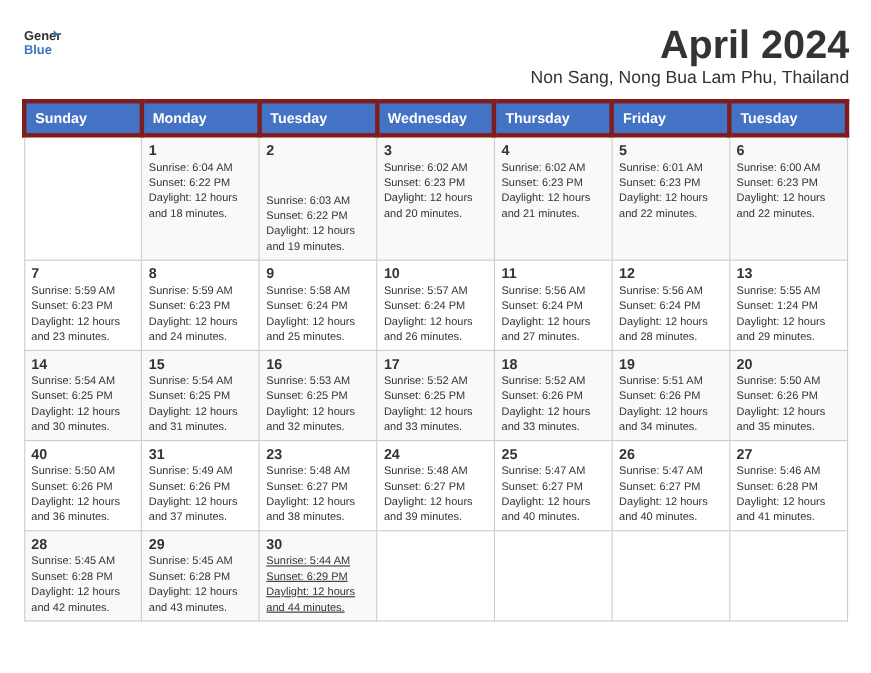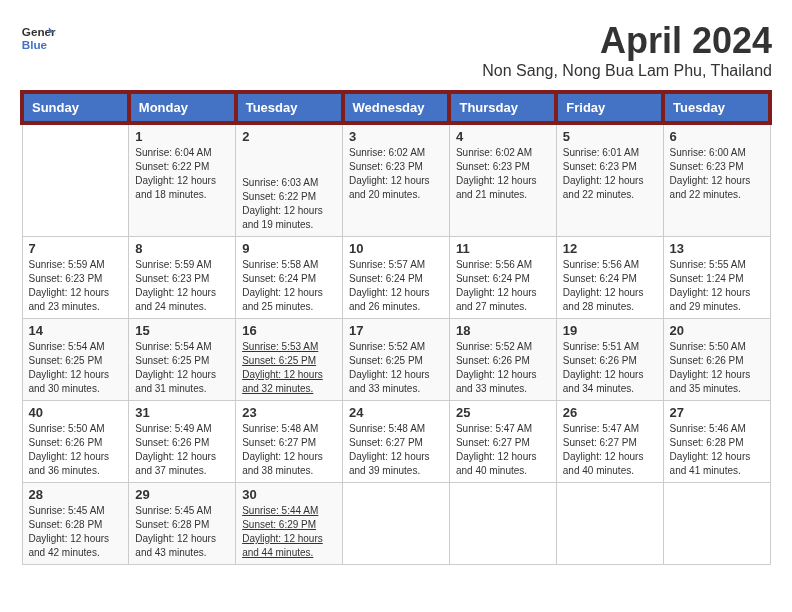--- a/index.html
+++ b/index.html
@@ -200,21 +200,21 @@
 Daylight: 12 hours and 30 minutes.</div>
         </td>
         <td>
           <span class="day-number">15</span>
           <div class="day-detail" style="white-space: pre-line;">Sunrise: 5:54 AM
 Sunset: 6:25 PM
 Daylight: 12 hours and 31 minutes.</div>
         </td>
         <td>
           <span class="day-number">16</span>
-          <div class="day-detail" style="white-space: pre-line; text-decoration: underline;">Sunrise: 5:53 AM
+          <div class="day-detail" style="white-space: pre-line;">Sunrise: 5:53 AM
 Sunset: 6:25 PM
 Daylight: 12 hours and 32 minutes.</div>
         </td>
         <td>
           <span class="day-number">17</span>
           <div class="day-detail" style="white-space: pre-line;">Sunrise: 5:52 AM
 Sunset: 6:25 PM
 Daylight: 12 hours and 33 minutes.</div>
         </td>
         <td>

